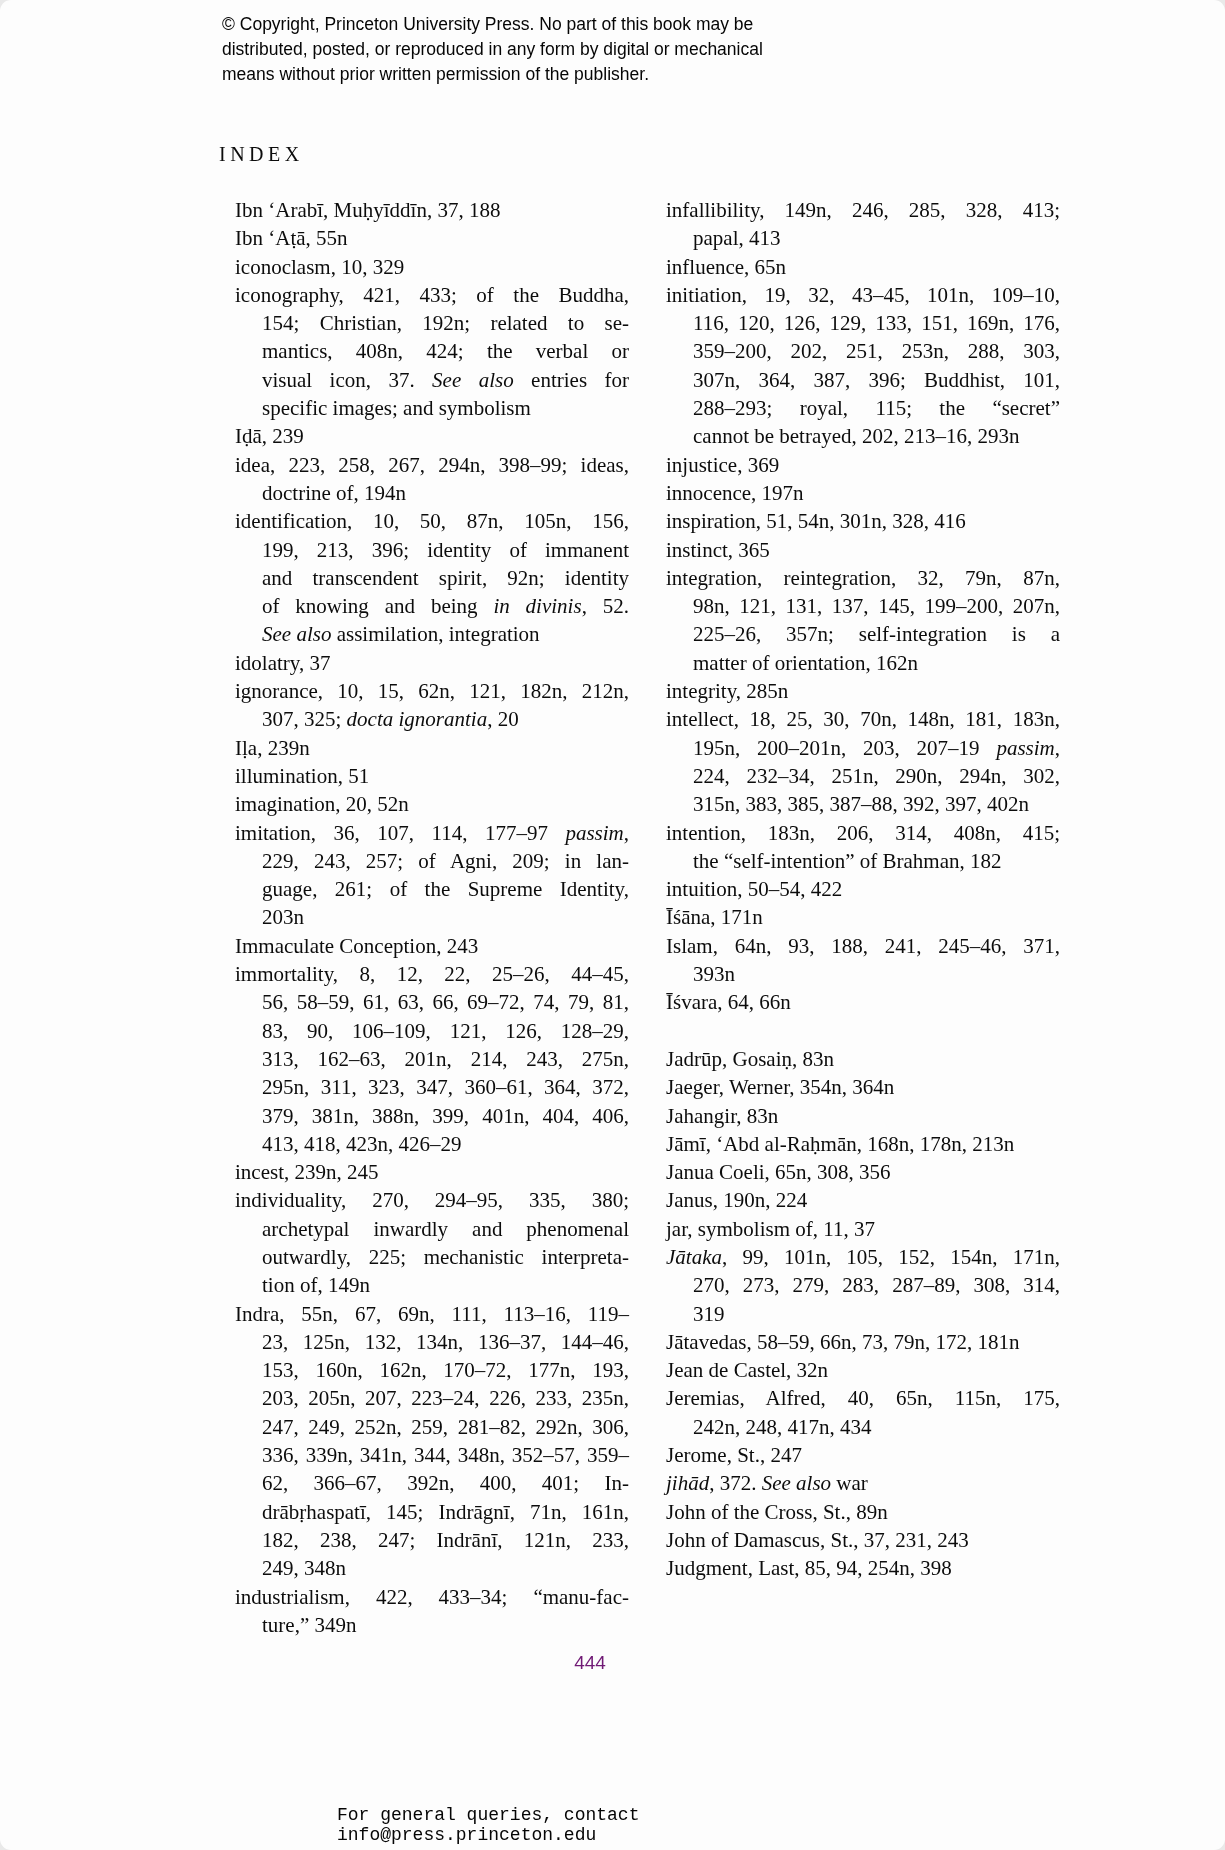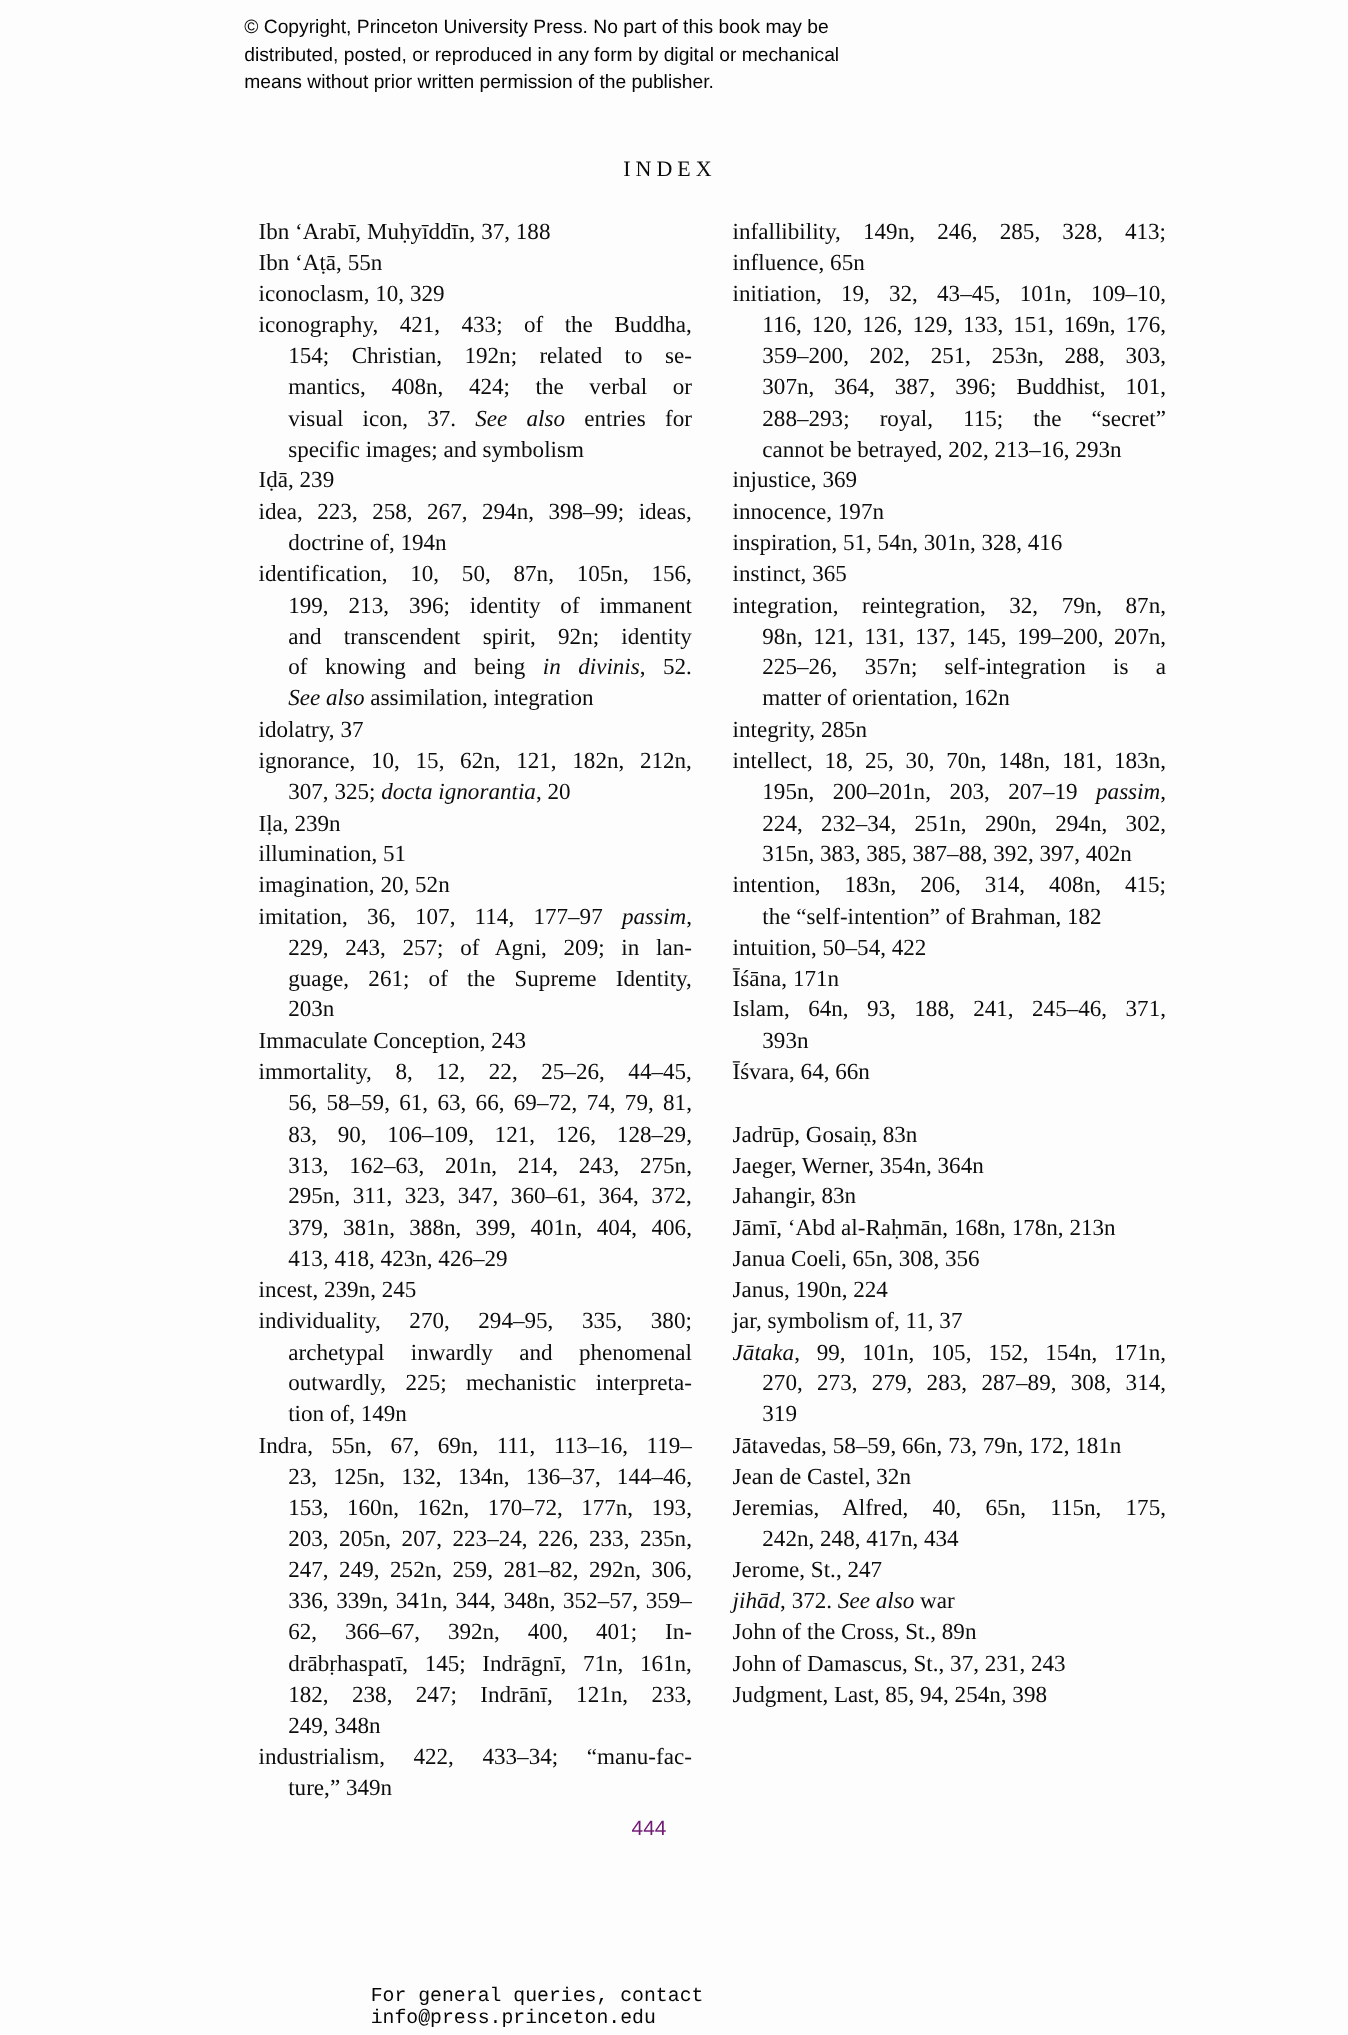--- a/index.html
+++ b/index.html
@@ -5,29 +5,30 @@
   html,body{margin:0;padding:0;}
   body{background:#e9e9e9;}
   .page{
     position:relative;
     width:1225px;height:1850px;
     background:#fdfdfd;
     color:#0c0c0c;
     font-family:"Liberation Serif", serif;
     overflow:hidden;
     margin:0 auto;
+    border-radius:11px;
   }
   .copyright{
     position:absolute;left:222px;top:12px;width:640px;
     font-family:"Liberation Sans", sans-serif;
     font-size:17.5px;line-height:25px;color:#050505;
   }
   .index-heading{
     position:absolute;left:219px;top:143px;width:780px;
-    text-align:center;
+    text-align:left;
     font-size:20px;letter-spacing:4.5px;
     font-family:"Liberation Serif", serif;
   }
   .col{
     position:absolute;top:196px;
     font-size:21px;line-height:28.3px;
   }
   .col-left{left:219px;width:394px;margin-left:16px;}
   .col-right{left:666px;width:394px;}
   .idx-line{height:28.3px;white-space:normal;}
@@ -107,20 +108,21 @@
       <div class="idx-line just ind"><span>336, 339n, 341n, 344, 348n, 352–57, 359–</span></div>
       <div class="idx-line just ind"><span>62, 366–67, 392n, 400, 401; In-</span></div>
       <div class="idx-line just ind"><span>drābṛhaspatī, 145; Indrāgnī, 71n, 161n,</span></div>
       <div class="idx-line just ind"><span>182, 238, 247; Indrānī, 121n, 233,</span></div>
       <div class="idx-line ind"><span>249, 348n</span></div>
       <div class="idx-line just"><span>industrialism, 422, 433–34; “manu-fac-</span></div>
       <div class="idx-line ind"><span>ture,” 349n</span></div>
     </div>
   <div class="col col-right" id="col-right">
       <div class="idx-line just"><span>infallibility, 149n, 246, 285, 328, 413;</span></div>
+      <div class="idx-line ind"><span>papal, 413</span></div>
       <div class="idx-line"><span>influence, 65n</span></div>
       <div class="idx-line just"><span>initiation, 19, 32, 43–45, 101n, 109–10,</span></div>
       <div class="idx-line just ind"><span>116, 120, 126, 129, 133, 151, 169n, 176,</span></div>
       <div class="idx-line just ind"><span>359–200, 202, 251, 253n, 288, 303,</span></div>
       <div class="idx-line just ind"><span>307n, 364, 387, 396; Buddhist, 101,</span></div>
       <div class="idx-line just ind"><span>288–293; royal, 115; the “secret”</span></div>
       <div class="idx-line ind"><span>cannot be betrayed, 202, 213–16, 293n</span></div>
       <div class="idx-line"><span>injustice, 369</span></div>
       <div class="idx-line"><span>innocence, 197n</span></div>
       <div class="idx-line"><span>inspiration, 51, 54n, 301n, 328, 416</span></div>

